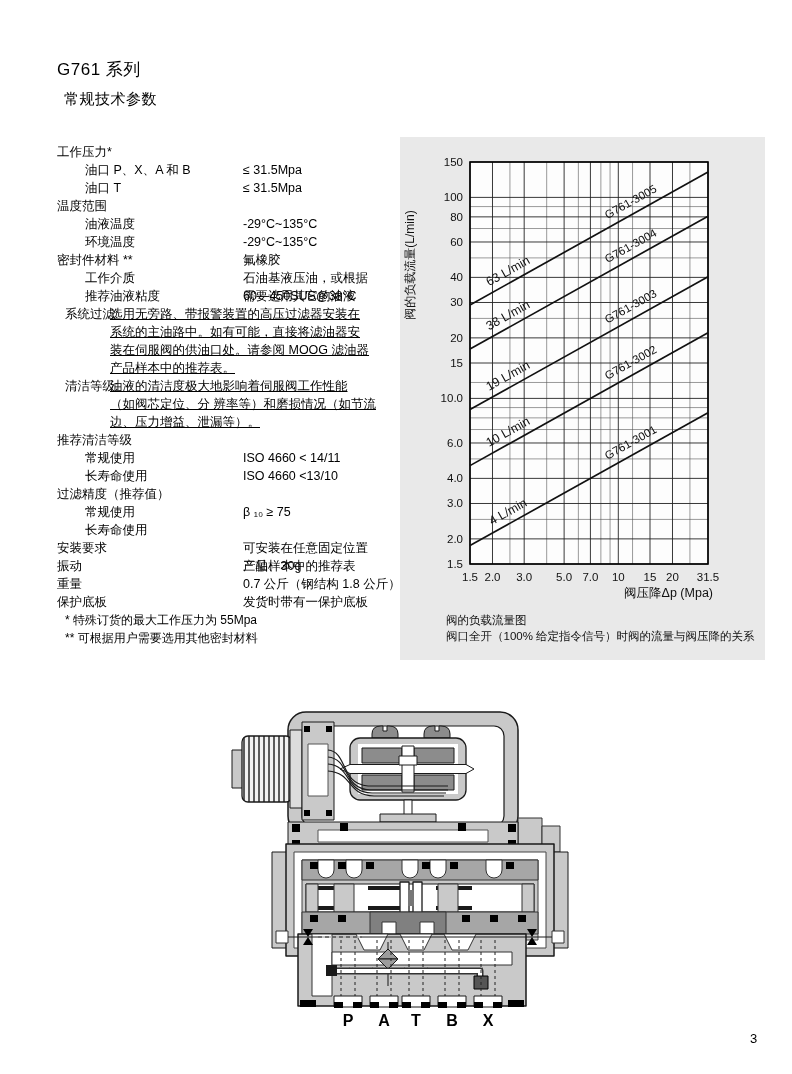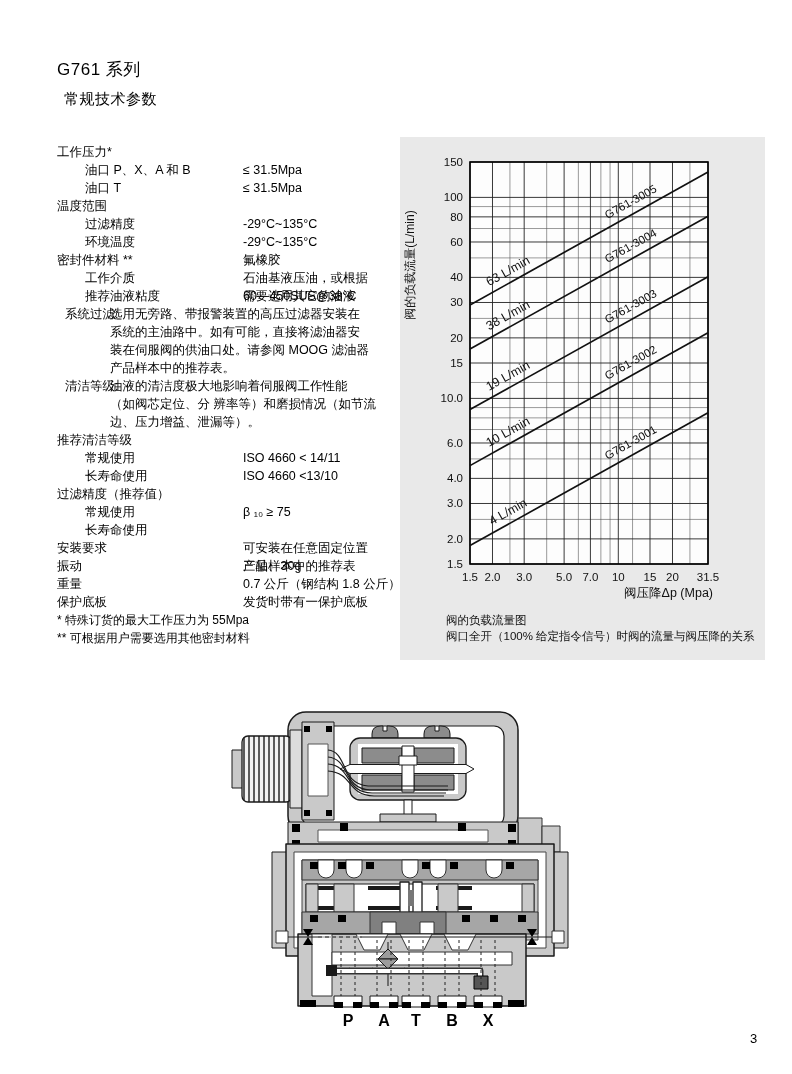--- a/index.html
+++ b/index.html
@@ -3,29 +3,29 @@
 <meta charset="utf-8">
 <style>
   html,body{margin:0;padding:0;background:#fff;}
   .page{position:relative;width:792px;height:1074px;background:#fff;overflow:hidden;
         font-family:"Liberation Sans",sans-serif;color:#000;}
   
   .title1{position:absolute;left:57px;top:58px;font-size:17px;font-weight:500;letter-spacing:.5px;}
   .title2{position:absolute;left:64px;top:90px;font-size:15px;font-weight:500;letter-spacing:.5px;}
   
   .specs{position:absolute;left:57px;top:143px;width:396px;font-size:12.5px;line-height:18px;}
-  .spec-row{position:relative;min-height:18px;}
+  .spec-row{position:relative;min-height:18px;text-decoration:underline;}
   .spec-label{display:inline-block;}
   .spec-label.ind1{padding-left:28px;}
   .spec-value{position:absolute;left:186px;top:0;width:208px;white-space:pre-line;}
   .spec-row.para{padding-left:53px;}
   .spec-plabel{position:absolute;left:0;top:0;margin-left:8px;}
   .spec-ptext{white-space:pre-line;display:block;}
   .footnotes{margin-top:0;}
-  .foot-row{min-height:18px;font-size:12px;line-height:18px;}
+  .foot-row{min-height:18px;font-size:12px;line-height:18px;margin-left:8px;}
   
   .chart-panel{position:absolute;left:400px;top:137px;width:365px;height:523px;background:#e9e9e9;}
   .chart-panel svg{display:block;}
   
   .diagram{position:absolute;left:222px;top:700px;width:360px;height:330px;}
   
   .pagenum{position:absolute;left:750px;top:1031px;font-size:13px;}
 </style>
 </head>
 <body>
@@ -33,21 +33,21 @@
 <div class="page">
 
   <div class="title1">G761 系列</div>
   <div class="title2">常规技术参数</div>
 
   <div class="specs" id="spec-rows">
       <div class="spec-row"><span class="spec-label">工作压力*</span></div>
       <div class="spec-row"><span class="spec-label ind1">油口 P、X、A 和 B</span><span class="spec-value">≤ 31.5Mpa</span></div>
       <div class="spec-row"><span class="spec-label ind1">油口 T</span><span class="spec-value">≤ 31.5Mpa</span></div>
       <div class="spec-row"><span class="spec-label">温度范围</span></div>
-      <div class="spec-row"><span class="spec-label ind1">过滤精度</span><span class="spec-value">-29°C~135°C</span></div>
+      <div class="spec-row"><span class="spec-label ind1">油液温度</span><span class="spec-value">-29°C~135°C</span></div>
       <div class="spec-row"><span class="spec-label ind1">环境温度</span><span class="spec-value">-29°C~135°C</span></div>
       <div class="spec-row"><span class="spec-label">密封件材料 **</span><span class="spec-value">氟橡胶</span></div>
       <div class="spec-row"><span class="spec-label ind1">工作介质</span><span class="spec-value">石油基液压油，或根据
 需要选用其它的油液</span></div>
       <div class="spec-row"><span class="spec-label ind1">推荐油液粘度</span><span class="spec-value">60—450SUS@38°C</span></div>
       <div class="spec-row para">
         <span class="spec-plabel">系统过滤:</span>
         <span class="spec-ptext">选用无旁路、带报警装置的高压过滤器安装在
 系统的主油路中。如有可能，直接将滤油器安
 装在伺服阀的供油口处。请参阅 MOOG 滤油器

